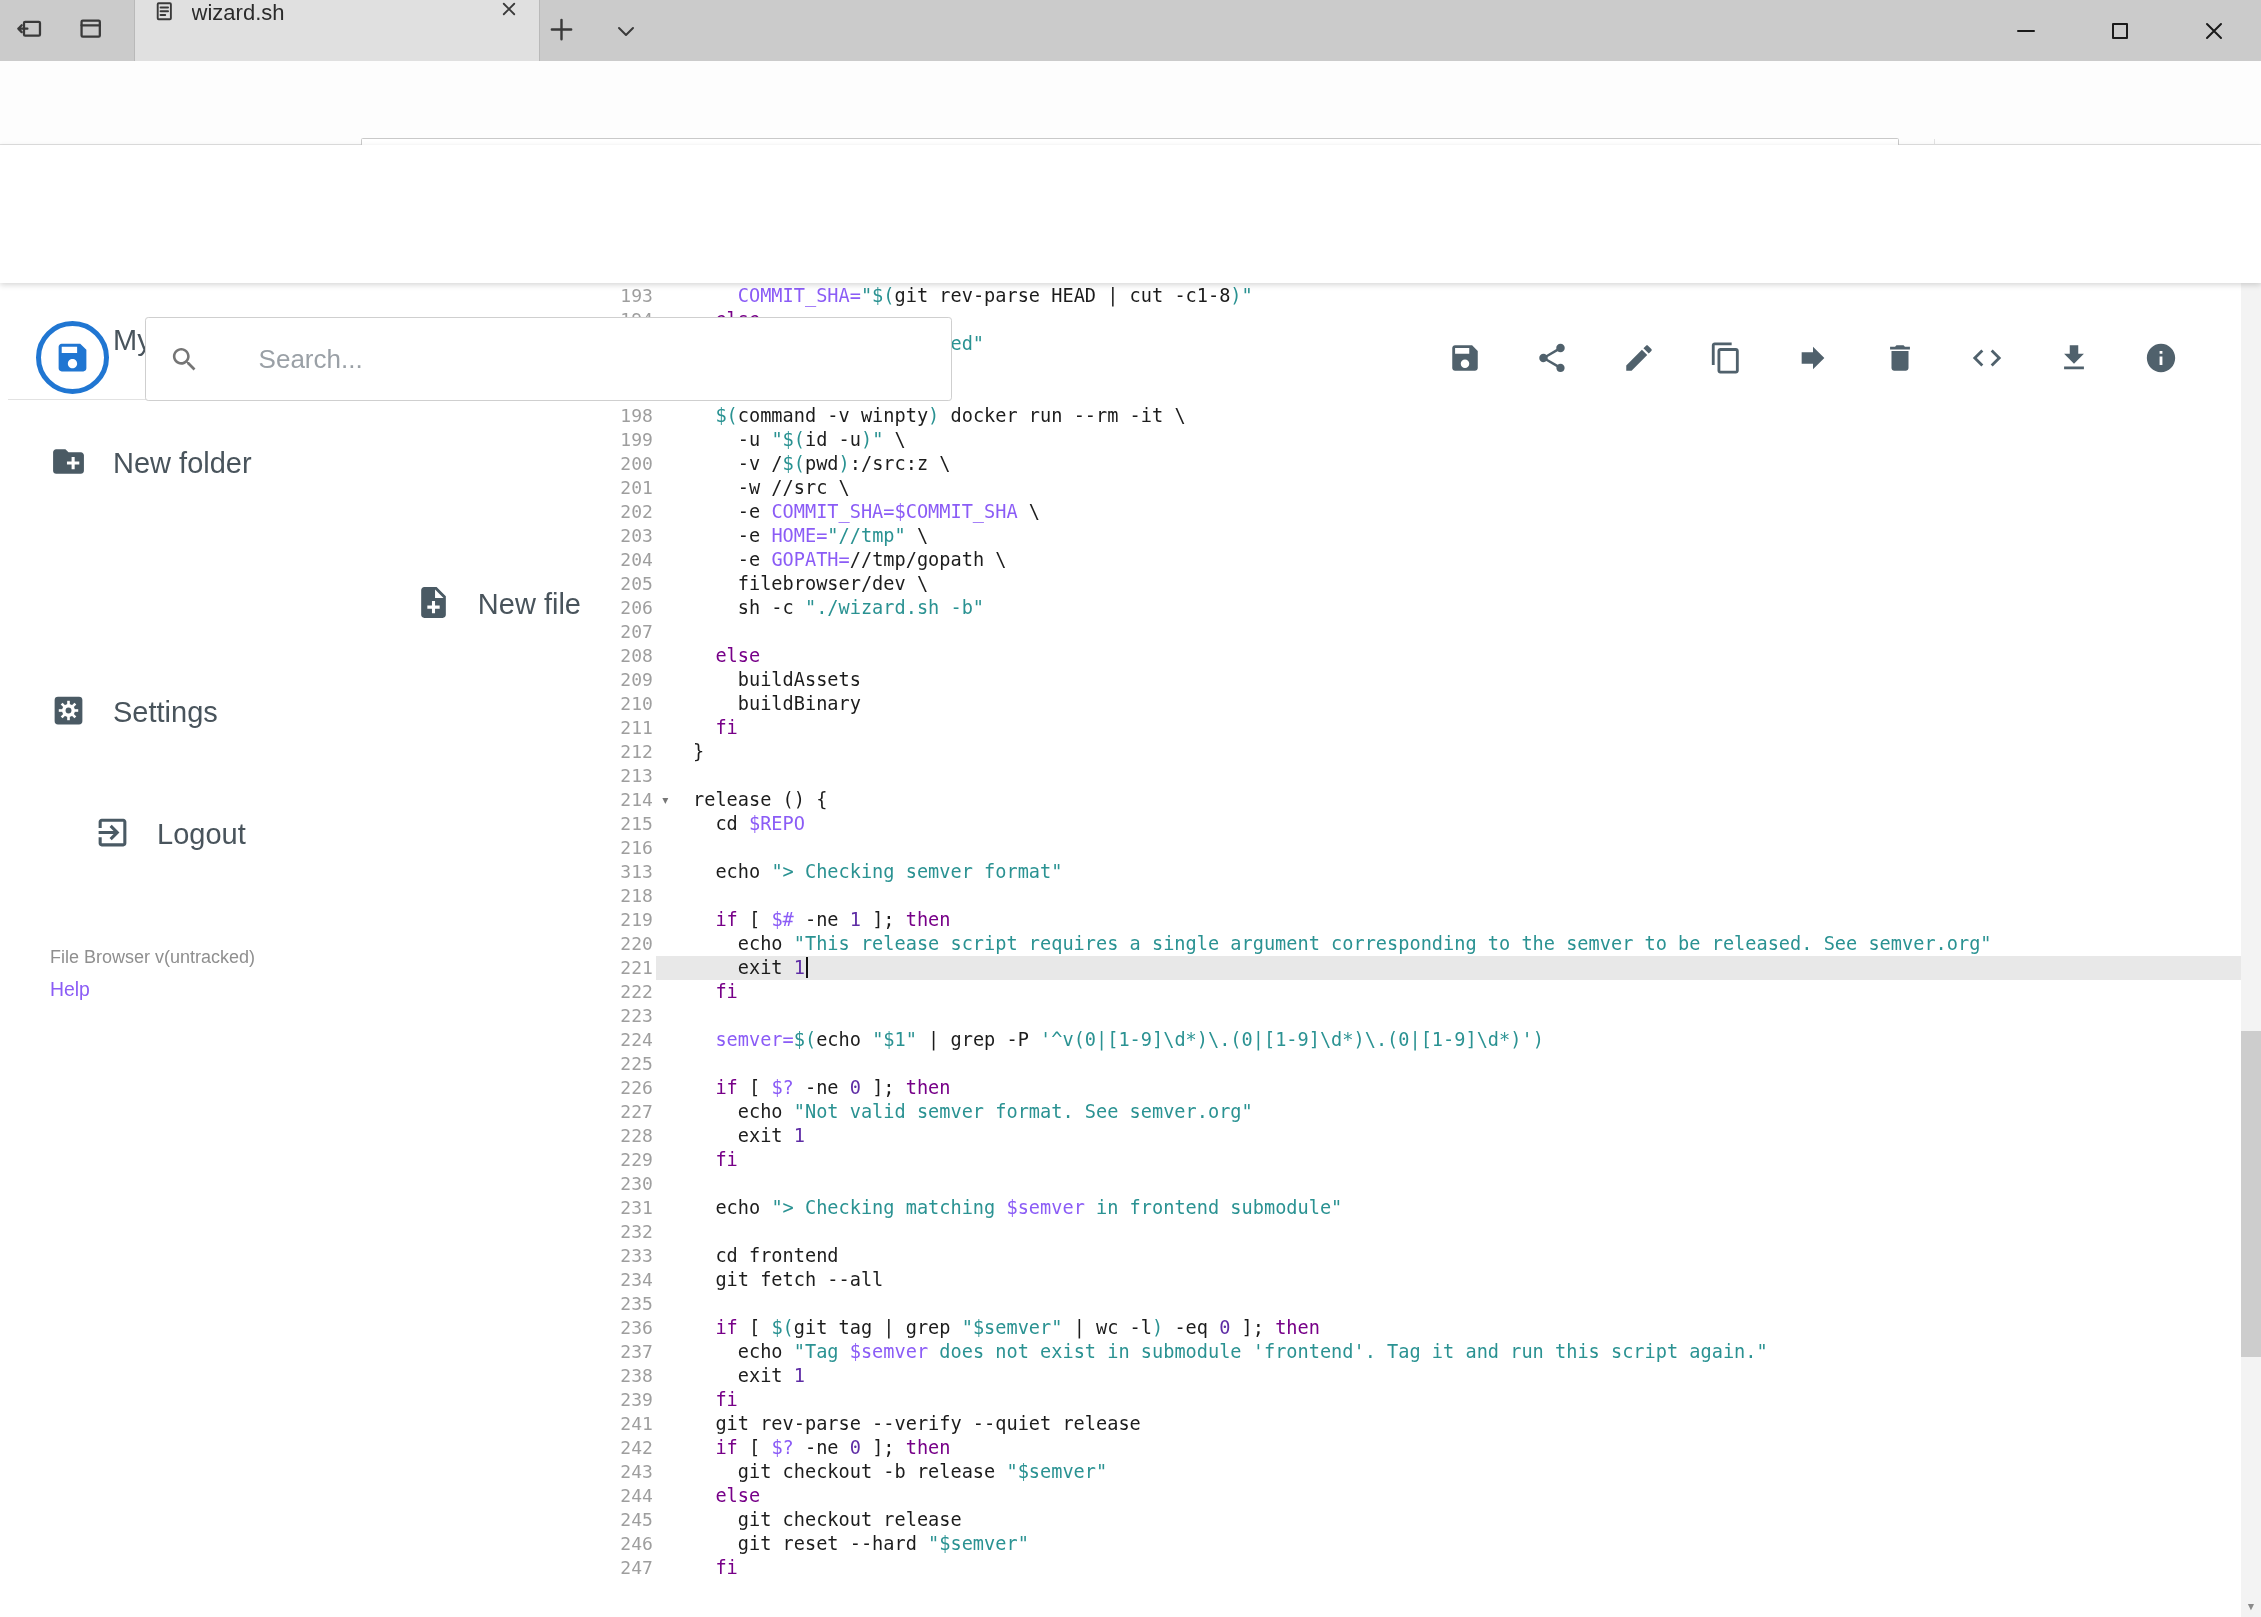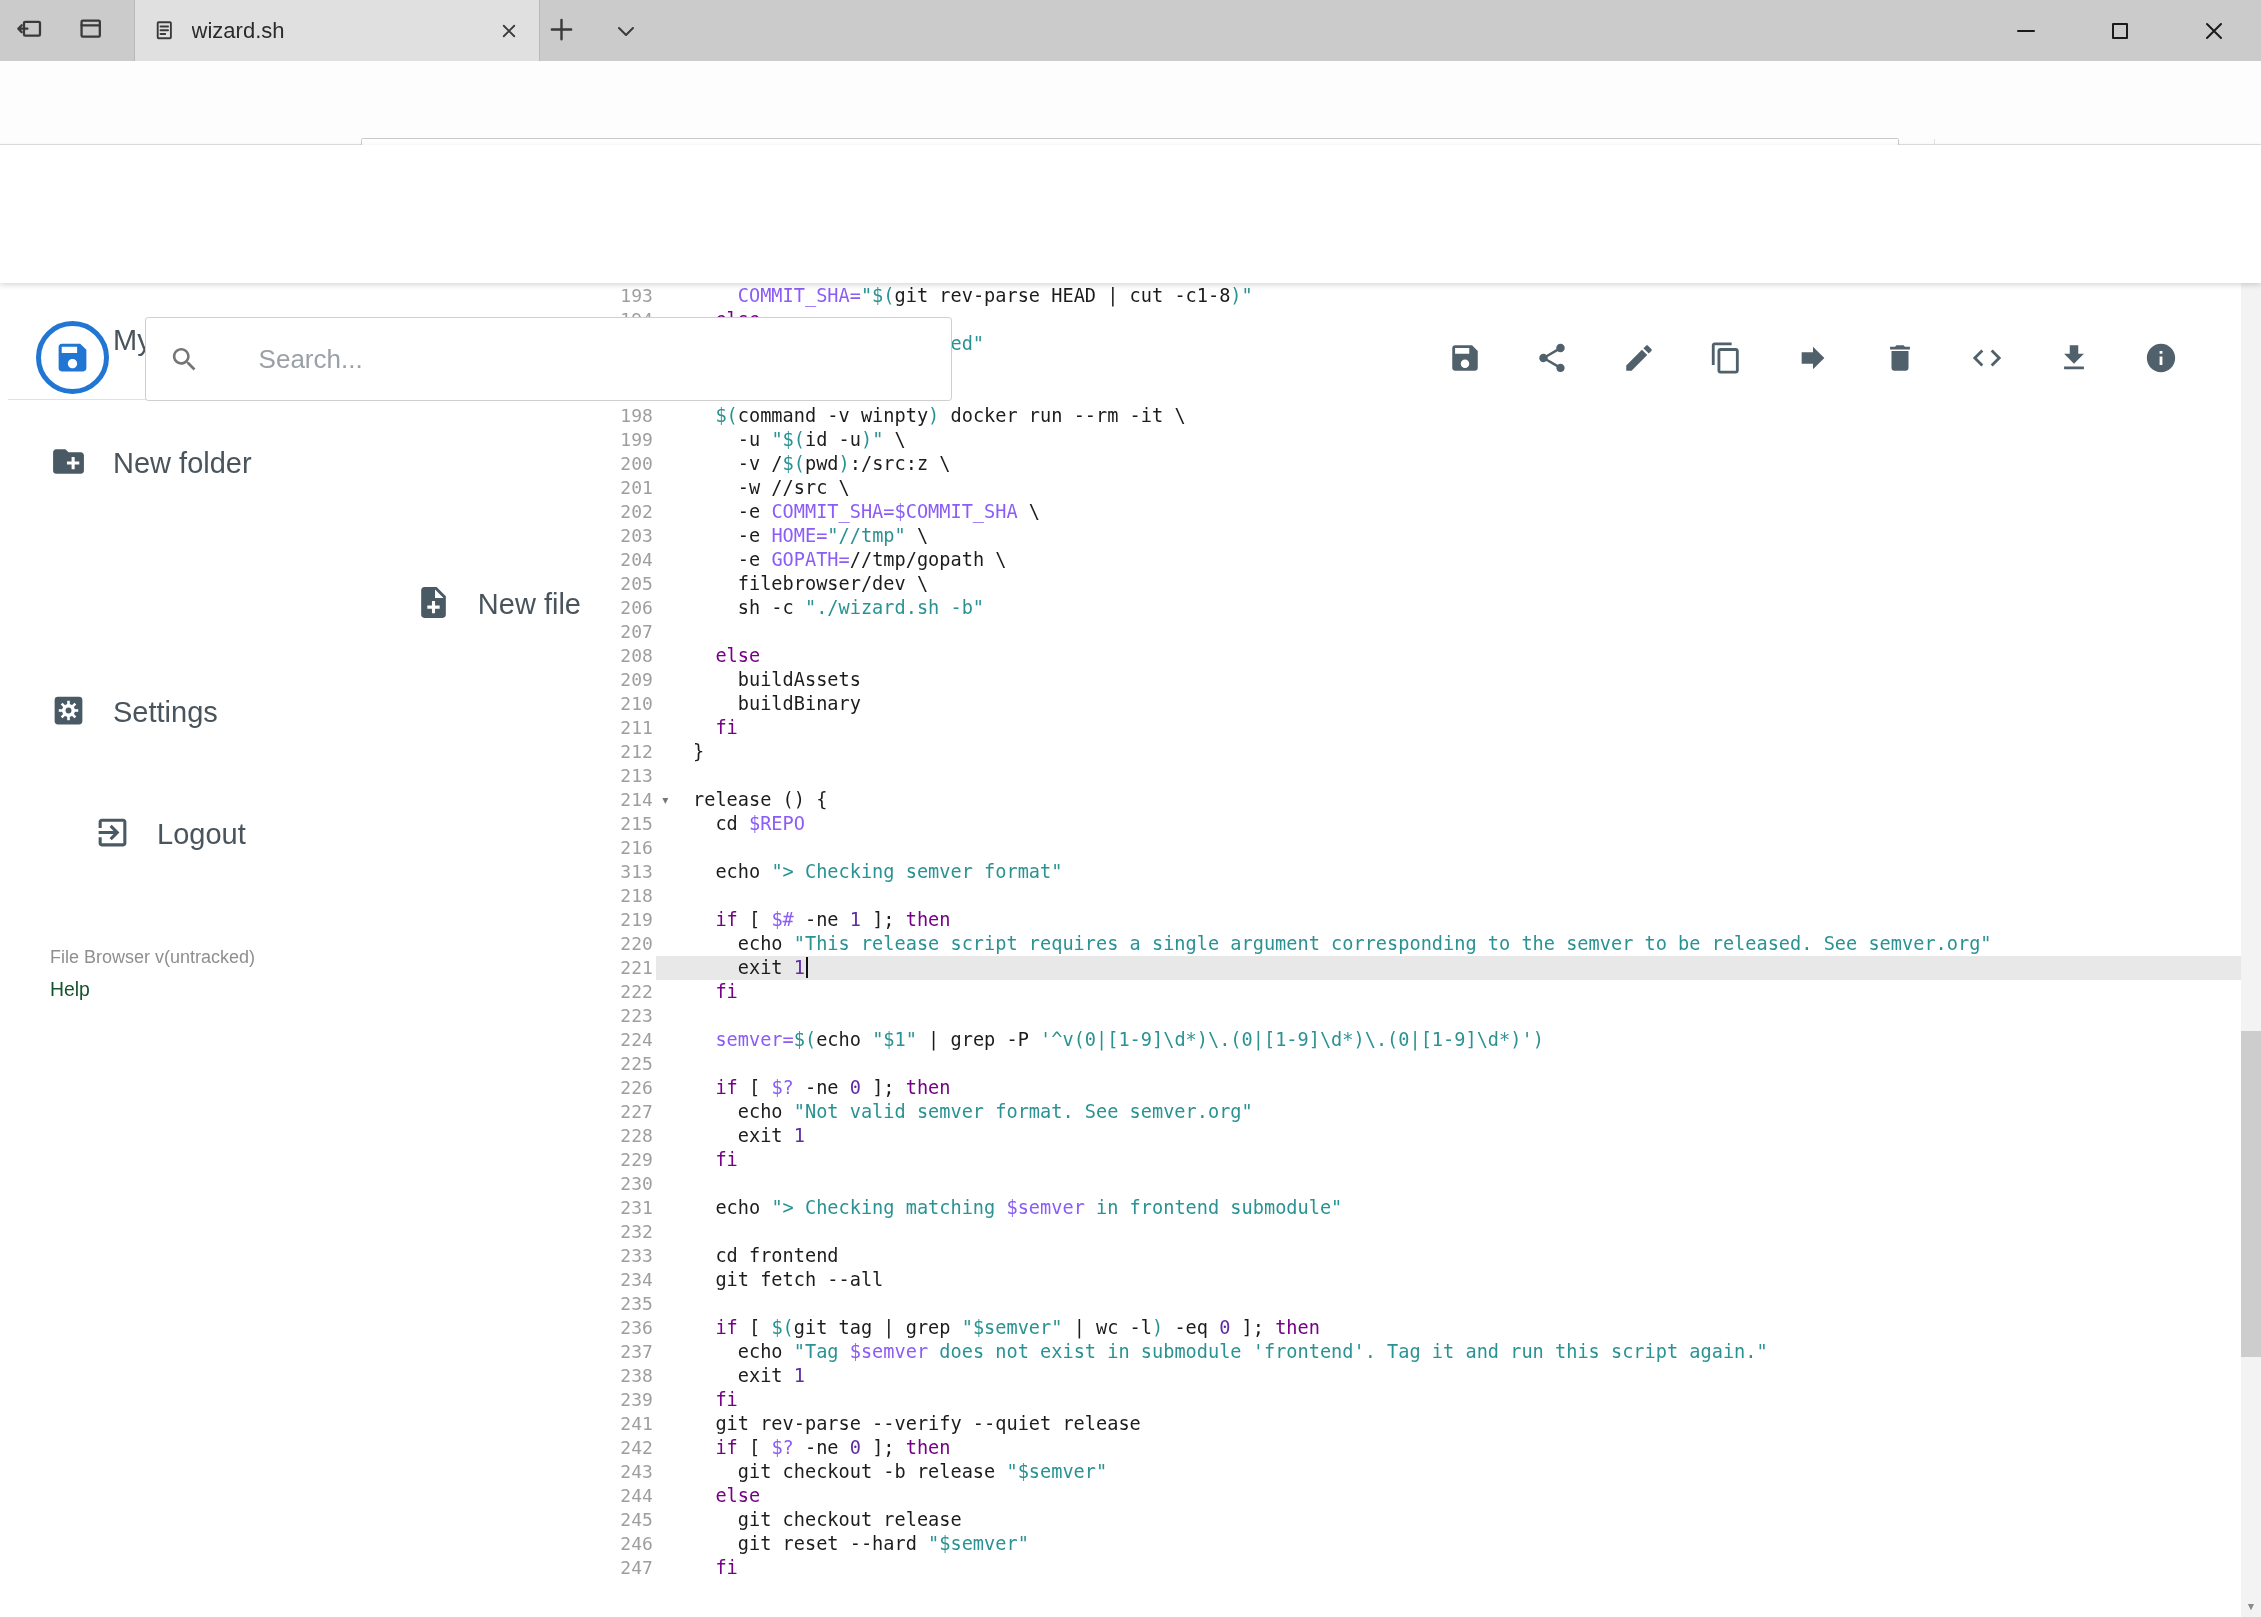--- a/index.html
+++ b/index.html
@@ -4,21 +4,21 @@
 <style>
   html,body{margin:0;padding:0;background:#fff;}
   #screen{position:relative;width:2261px;height:1617px;background:#fff;overflow:hidden;
           font-family:"Liberation Sans",sans-serif;}
 
   
   .titlebar{position:absolute;left:0;top:0;width:2261px;height:61px;background:#cbcbcb;}
   .tb-left{position:absolute;left:16px;top:0;height:61px;display:flex;align-items:center;gap:34px;}
   .tab{position:absolute;left:134px;top:0;width:404px;height:61px;background:#e0e0e0;
        border-left:0.8px solid #b9b9b9;border-right:0.8px solid #b9b9b9;
-       display:flex;align-items:center;}
+       display:flex;}
   .tab-title{font-size:22px;color:#2b2b2b;margin-left:16px;flex:1;white-space:nowrap;overflow:hidden;}
   .newtab{position:absolute;left:547px;top:14.5px;}
   .tabchev{position:absolute;left:614px;top:19.4px;}
   .winbtns{position:absolute;right:0;top:0;height:61px;display:flex;}
   .winbtn{width:94px;height:61px;display:flex;align-items:center;justify-content:center;}
 
   
   .navbar{position:absolute;left:0;top:61px;width:2261px;height:84px;background:#fdfdfd;
           border-bottom:0.8px solid #e0e0e0;box-sizing:border-box;}
   .navico{position:absolute;top:88px;width:29px;height:29px;display:flex;align-items:center;justify-content:center;}
@@ -45,21 +45,21 @@
   .actions .aicon{width:34px;height:34px;display:flex;align-items:center;justify-content:center;}
 
   
   .sidebar{position:absolute;left:0;top:283px;width:581px;height:1334px;background:#fff;}
   .sbitem{position:absolute;left:0;width:581px;height:78px;display:flex;align-items:center;
           padding-left:50px;box-sizing:border-box;gap:26px;cursor:default;}
   .sbitem .lbl{font-size:29px;color:#49545c;}
   .sbdivider{position:absolute;left:8px;top:116px;width:512px;height:0.8px;background:#e2e2e2;}
   .sbfooter{position:absolute;left:50px;top:664px;}
   .sbver{font-size:18px;color:#8f8f8f;}
-  .sbhelp{font-size:19.4px;color:#14532d;margin-top:9.7px;}
+  .sbhelp{font-size:19.4px;color:#8b5cf6;margin-top:9.7px;}
 
   
   .editor{position:absolute;left:581px;top:283px;width:1660px;height:1334px;background:#fff;
           overflow:hidden;font-family:"DejaVu Sans Mono",monospace;padding-top:0.8px;box-sizing:border-box;}
   .cm-row{display:flex;height:24px;line-height:24px;}
   .cm-row .ln{width:75px;flex:none;text-align:right;color:#9e9e9e;font-size:18px;padding-right:3.2px;box-sizing:border-box;}
   .cm-row .foldcol{width:37px;flex:none;text-align:left;padding-left:4.8px;box-sizing:border-box;
                    color:#777;font-size:15.3px;line-height:24px;}
   .cm-row .codeln{flex:1;white-space:pre;font-size:18.6px;}
   .cm-row.active .codeln,.cm-row.active .foldcol{background:#e8e8e8;}

